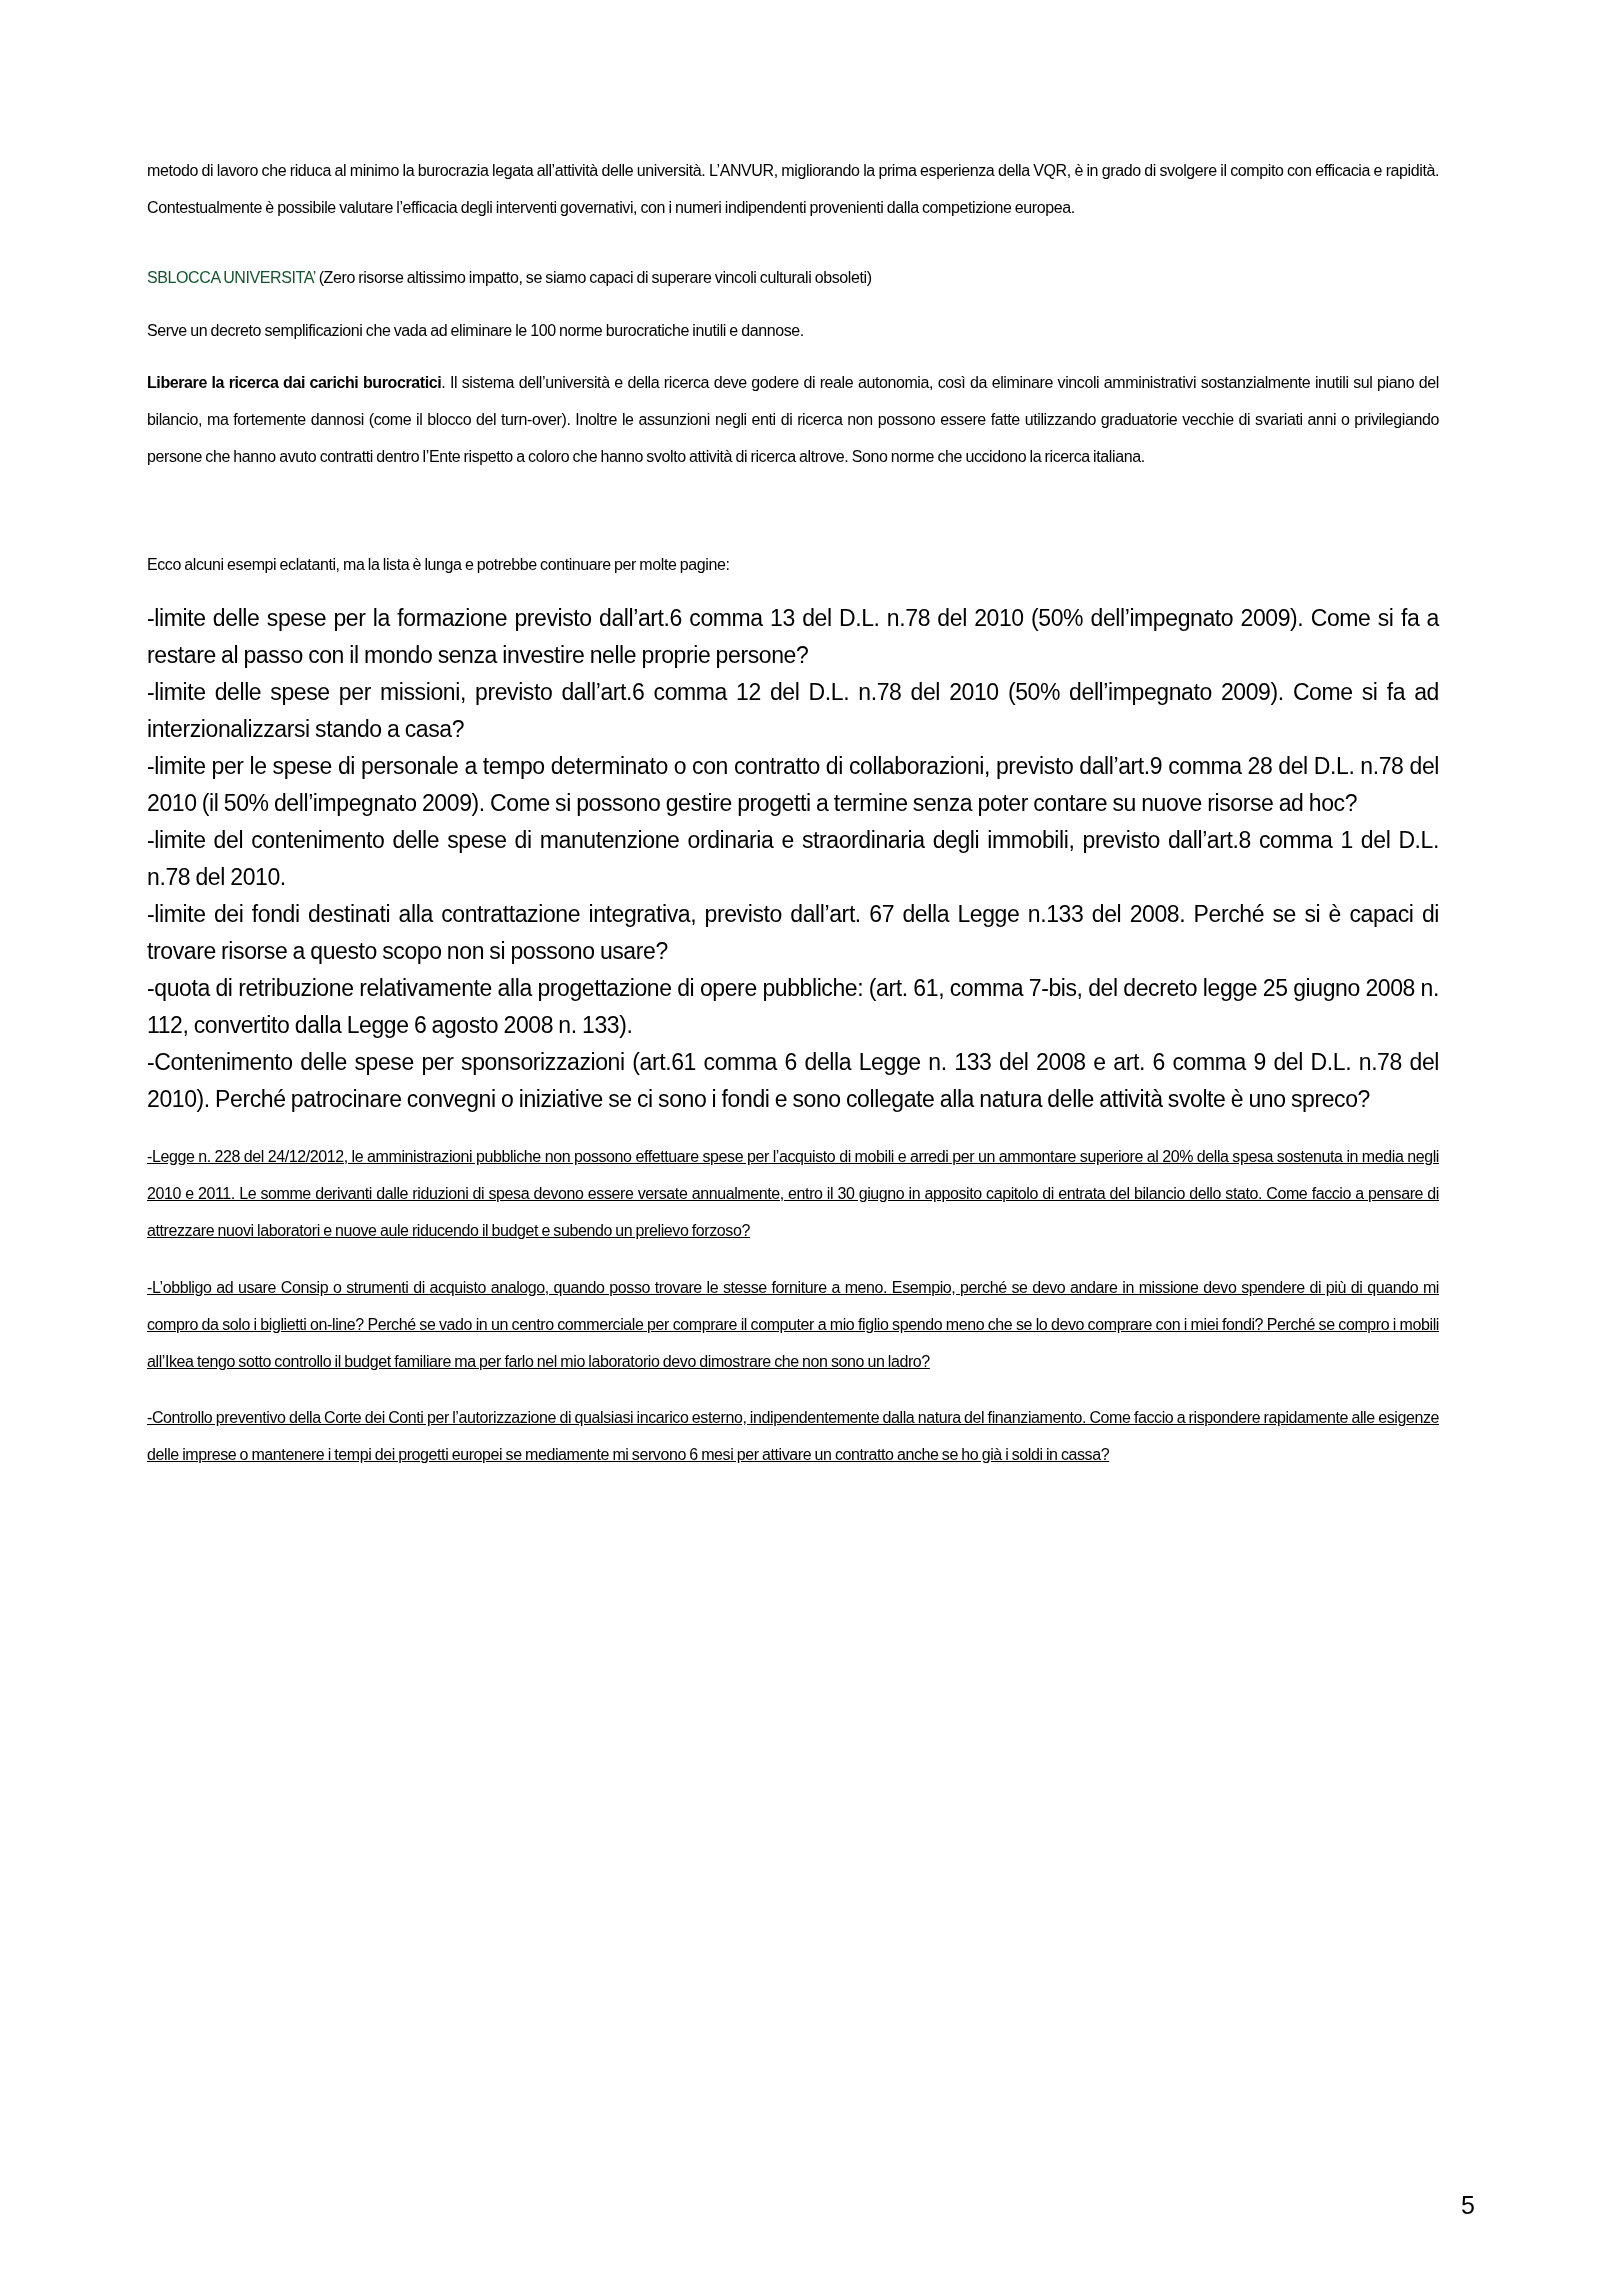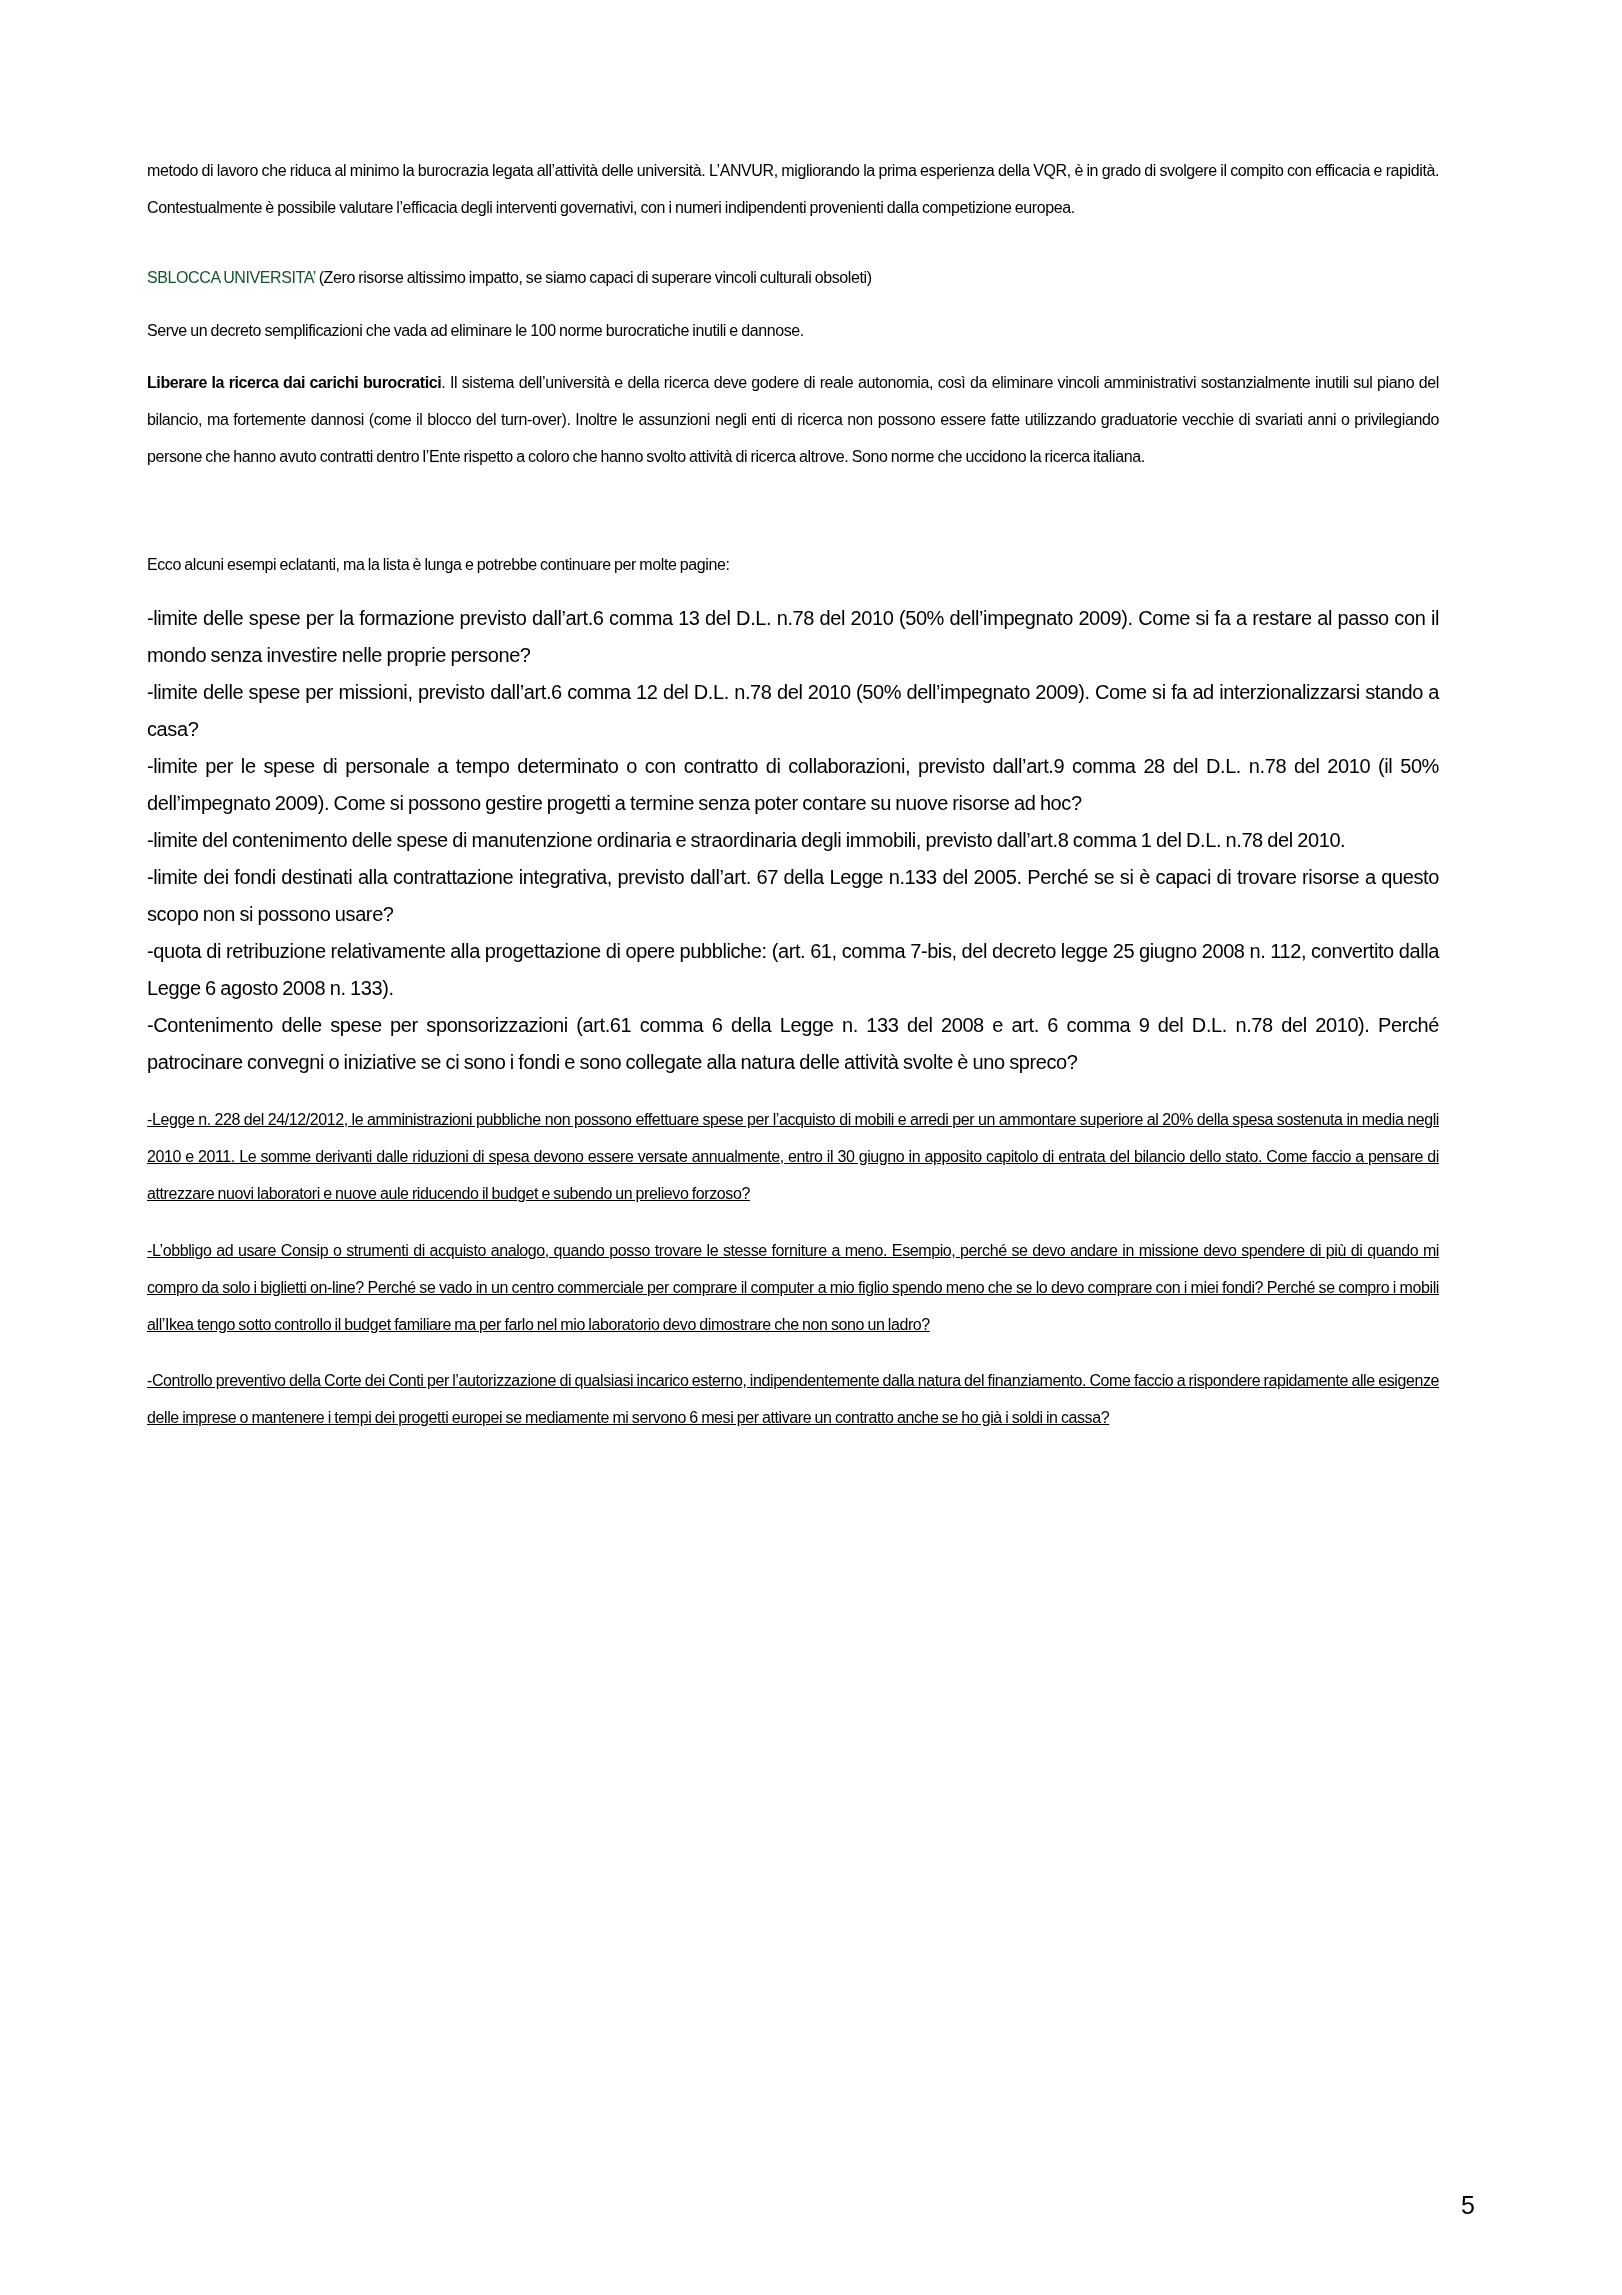--- a/index.html
+++ b/index.html
@@ -31,21 +31,21 @@
     }
     .gap-s { margin-top: 15.7px; }
     .gap-m { margin-top: 19.6px; text-decoration: underline; }
     .gap-l { margin-top: 71px; }
     .red-heading {
       color: #14532d;
       font-weight: normal;
     }
     .bold { font-weight: bold; }
     .list-item {
-      font-size: 20px;
+      font-size: 23px;
       line-height: 37px;
       text-align: justify;
       margin: 0;
       letter-spacing: -0.4px;
       word-spacing: -0.7px;
     }
     .list-block { margin-top: 17px; }
     .page-number {
       position: absolute;
       left: 1461px;
@@ -71,21 +71,21 @@
     <span class="bold">Liberare la ricerca dai carichi burocratici</span><span>. Il sistema dell’università e della ricerca deve godere di reale autonomia, così da eliminare vincoli amministrativi sostanzialmente inutili sul piano del bilancio, ma fortemente dannosi (come il blocco del turn-over). Inoltre le assunzioni negli enti di ricerca non possono essere fatte utilizzando graduatorie vecchie di svariati anni o privilegiando persone che hanno avuto contratti dentro l’Ente rispetto a coloro che hanno svolto attività di ricerca altrove. Sono norme che uccidono la ricerca italiana.</span>
   </p>
 
   <p class="para gap-l">Ecco alcuni esempi eclatanti, ma la lista è lunga e potrebbe continuare per molte pagine:</p>
 
   <div class="list-block">
     <p class="list-item">-limite delle spese per la formazione previsto dall’art.6 comma 13 del D.L. n.78 del 2010 (50% dell’impegnato 2009). Come si fa a restare al passo con il mondo senza investire nelle proprie persone?</p>
     <p class="list-item">-limite delle spese per missioni, previsto dall’art.6 comma 12 del D.L. n.78 del 2010 (50% dell’impegnato 2009). Come si fa ad interzionalizzarsi stando a casa?</p>
     <p class="list-item">-limite per le spese di personale a tempo determinato o con contratto di collaborazioni, previsto dall’art.9 comma 28 del D.L. n.78 del 2010 (il 50% dell’impegnato 2009). Come si possono gestire progetti a termine senza poter contare su nuove risorse ad hoc?</p>
     <p class="list-item">-limite del contenimento delle spese di manutenzione ordinaria e straordinaria degli immobili, previsto dall’art.8 comma 1 del D.L. n.78 del 2010.</p>
-    <p class="list-item">-limite dei fondi destinati alla contrattazione integrativa, previsto dall’art. 67 della Legge n.133 del 2005. Perché se si è capaci di trovare risorse a questo scopo non si possono usare?</p>
+    <p class="list-item">-limite dei fondi destinati alla contrattazione integrativa, previsto dall’art. 67 della Legge n.133 del 2008. Perché se si è capaci di trovare risorse a questo scopo non si possono usare?</p>
     <p class="list-item">-quota di retribuzione relativamente alla progettazione di opere pubbliche: (art. 61, comma 7-bis, del decreto legge 25 giugno 2008 n. 112, convertito dalla Legge 6 agosto 2008 n. 133).</p>
     <p class="list-item">-Contenimento delle spese per sponsorizzazioni (art.61 comma 6 della Legge n. 133 del 2008 e art. 6 comma 9 del D.L. n.78 del 2010). Perché patrocinare convegni o iniziative se ci sono i fondi e sono collegate alla natura delle attività svolte è uno spreco?</p>
   </div>
 
   <p class="para gap-m">-Legge n. 228 del 24/12/2012, le amministrazioni pubbliche non possono effettuare spese per l’acquisto di mobili e arredi per un ammontare superiore al 20% della spesa sostenuta in media negli 2010 e 2011. Le somme derivanti dalle riduzioni di spesa devono essere versate annualmente, entro il 30 giugno in apposito capitolo di entrata del bilancio dello stato. Come faccio a pensare di attrezzare nuovi laboratori e nuove aule riducendo il budget e subendo un prelievo forzoso?</p>
 
   <p class="para gap-m">-L’obbligo ad usare Consip o strumenti di acquisto analogo, quando posso trovare le stesse forniture a meno. Esempio, perché se devo andare in missione devo spendere di più di quando mi compro da solo i biglietti on-line? Perché se vado in un centro commerciale per comprare il computer a mio figlio spendo meno che se lo devo comprare con i miei fondi? Perché se compro i mobili all’Ikea tengo sotto controllo il budget familiare ma per farlo nel mio laboratorio devo dimostrare che non sono un ladro?</p>
 
   <p class="para gap-m">-Controllo preventivo della Corte dei Conti per l’autorizzazione di qualsiasi incarico esterno, indipendentemente dalla natura del finanziamento. Come faccio a rispondere rapidamente alle esigenze delle imprese o mantenere i tempi dei progetti europei se mediamente mi servono 6 mesi per attivare un contratto anche se ho già i soldi in cassa?</p>
 

